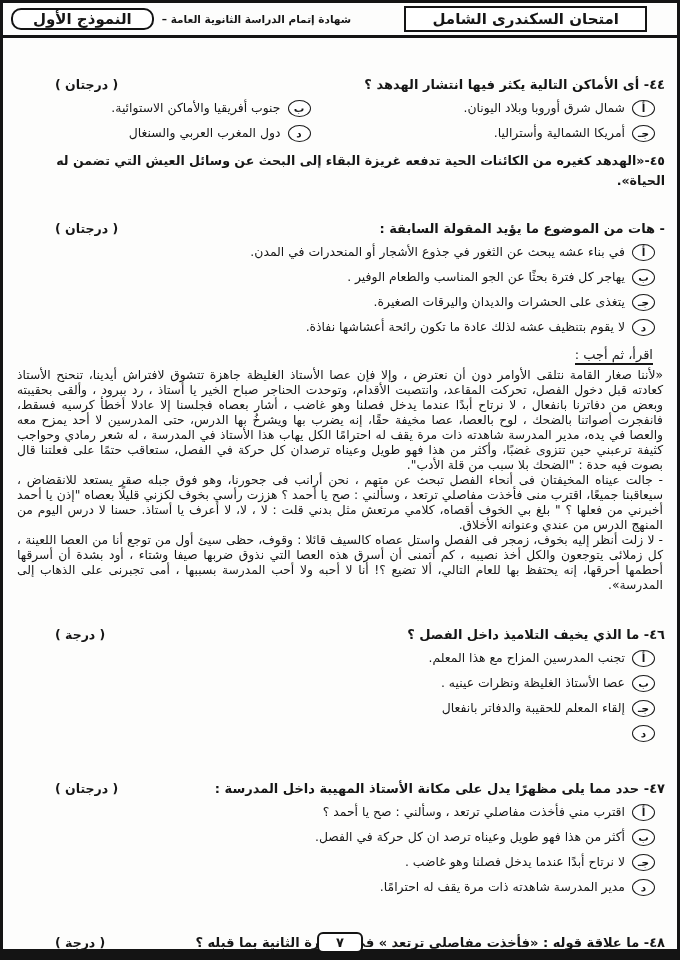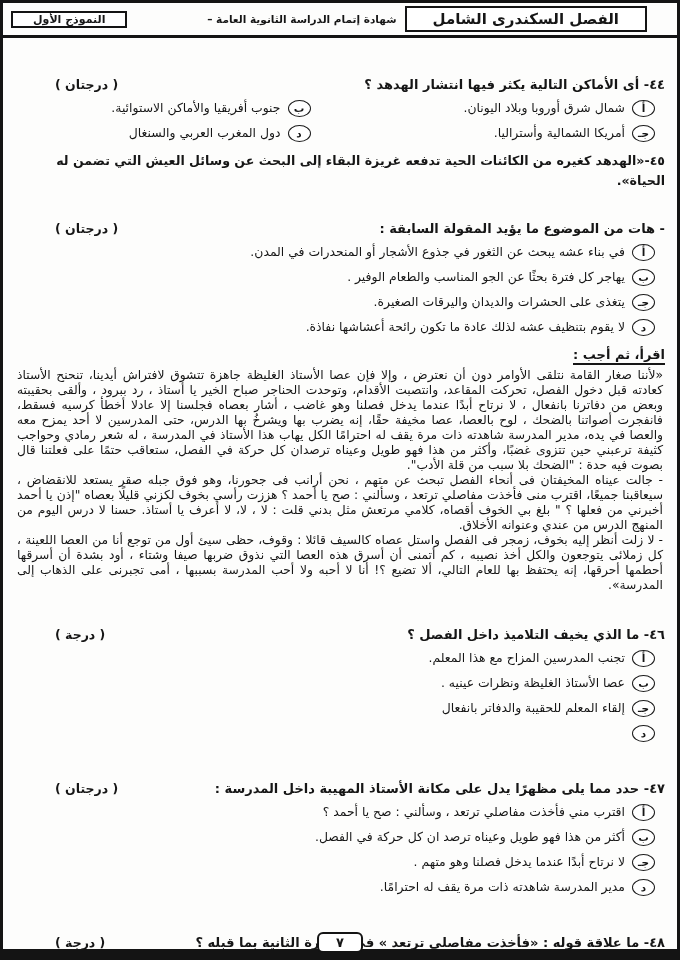--- a/index.html
+++ b/index.html
@@ -5,60 +5,60 @@
   html,body{margin:0;padding:0;background:#e9e9e9;}
   .page{
     position:relative;width:680px;height:960px;box-sizing:border-box;
     background:#fdfdfc;border:3px solid #141414;overflow:hidden;
     font-family:"DejaVu Sans",sans-serif;direction:rtl;color:#161616;
   }
   
   .header{display:flex;align-items:center;gap:8px;padding:3px 8px 2px 8px;}
   .hbox{border:2px solid #141414;background:#fff;font-weight:bold;white-space:nowrap;}
   .title-box{font-size:15px;padding:2px 26px;flex:0 0 auto;margin-right:22px;}
-  .subtitle{font-size:10.5px;font-weight:bold;flex:1;text-align:right;white-space:nowrap;}
-  .model-box{font-size:11px;padding:0 20px;flex:0 0 auto;}
+  .subtitle{font-size:10.5px;font-weight:bold;flex:1;text-align:left;white-space:nowrap;}
+  .model-box{font-size:15px;padding:0 20px;flex:0 0 auto;border-radius:10px;}
   .rule{height:3px;background:#141414;margin:1px 0 0 0;}
   
   .content{padding:5px 12px 0 12px;}
   .qblock{margin-top:4px;}
   .qhead{display:flex;justify-content:space-between;align-items:baseline;font-weight:bold;font-size:13px;line-height:20px;}
   .qtext{flex:1;margin-top:28px;}
   .marks{font-weight:bold;font-size:12.5px;margin-right:8px;padding-left:40px;white-space:nowrap;}
   .opts{margin-top:2px;}
   .opt{display:flex;align-items:flex-start;gap:7px;min-height:23px;padding:1px 10px 1px 0;font-size:12.4px;line-height:19px;}
   .circ{
     flex:0 0 auto;width:21px;height:15px;border:1.6px solid #1a1a1a;border-radius:50%;
     display:flex;align-items:center;justify-content:center;font-size:10.5px;font-weight:bold;
     margin-top:2px;line-height:1;background:#fff;
   }
   .opt-grid{display:grid;margin-top:2px;}
   .cols-44{grid-template-columns:53% 47%;}
   .cols-48{grid-template-columns:31% 69%;}
   .quote-line{font-weight:bold;font-size:12.6px;line-height:20px;}
-  .reading-head{display:inline-block;font-weight:bold;font-size:13px;margin:6px 0 3px 0;border-bottom:2px solid #161616;padding-bottom:1px;}
+  .reading-head{display:inline-block;font-weight:normal;font-size:13px;margin:6px 12px 3px 0;border-bottom:2px solid #161616;padding-bottom:1px;}
   .passage{font-size:12.3px;line-height:15px;text-align:justify;text-justify:inter-word;margin:0 2px;}
   .passage p{margin:0;}
   .passage p + p{margin-top:0;}
   
   .pagenum-box{
     position:absolute;bottom:4px;left:50%;transform:translateX(-50%);
     border:2px solid #141414;border-radius:6px;background:#fff;
     font-weight:bold;font-size:13px;padding:1px 17px;z-index:2;
   }
   .bottom-bar{position:absolute;bottom:0;left:0;width:100%;height:8px;background:#141414;z-index:1;}
 </style>
 </head>
 <body>
 
 <div class="page">
 
   <div class="header">
     <div class="hbox title-box">
-      <span>الفصل السكندرى الشامل</span>
+      <span>امتحان السكندرى الشامل</span>
     </div>
     <div class="subtitle">شهادة إتمام الدراسة الثانوية العامة –</div>
     <div class="hbox model-box">
       <span>النموذج الأول</span>
     </div>
   </div>
   <div class="rule"></div>
 
   <div class="content">
 
@@ -166,21 +166,21 @@
         <div class="opt">
           <span class="circ">أ</span>
           <span class="otext">اقترب مني فأخذت مفاصلي ترتعد ، وسألني : صح يا أحمد ؟</span>
         </div>
         <div class="opt">
           <span class="circ">ب</span>
           <span class="otext">أكثر من هذا فهو طويل وعيناه ترصد ان كل حركة في الفصل.</span>
         </div>
         <div class="opt">
           <span class="circ">جـ</span>
-          <span class="otext">لا نرتاح أبدًا عندما يدخل فصلنا وهو متهم .</span>
+          <span class="otext">لا نرتاح أبدًا عندما يدخل فصلنا وهو غاضب .</span>
         </div>
         <div class="opt">
           <span class="circ">د</span>
           <span class="otext">مدير المدرسة شاهدته ذات مرة يقف له احترامًا.</span>
         </div>
       </div>
     </div>
 
     <div class="qblock">
       <div class="qhead">

